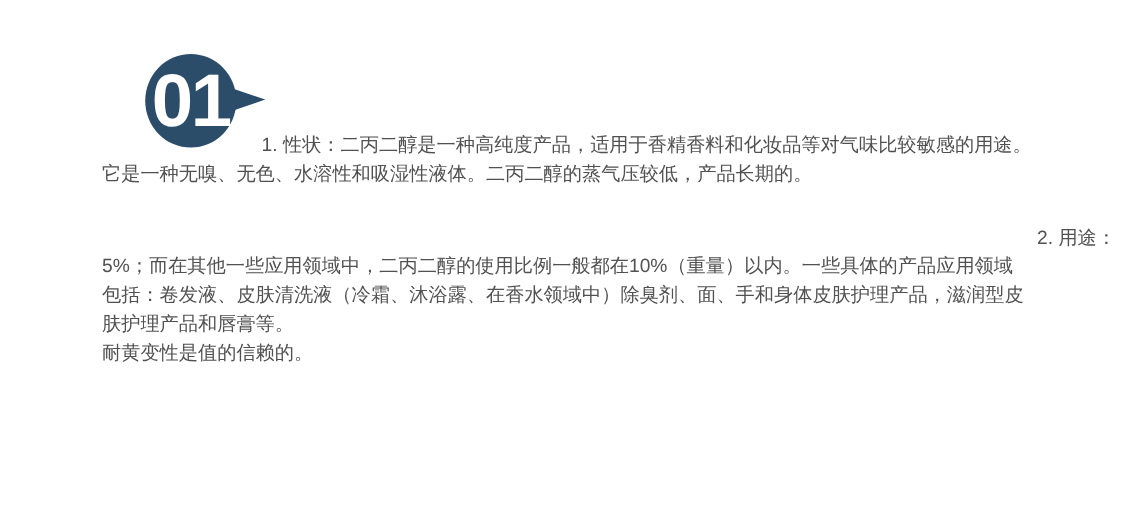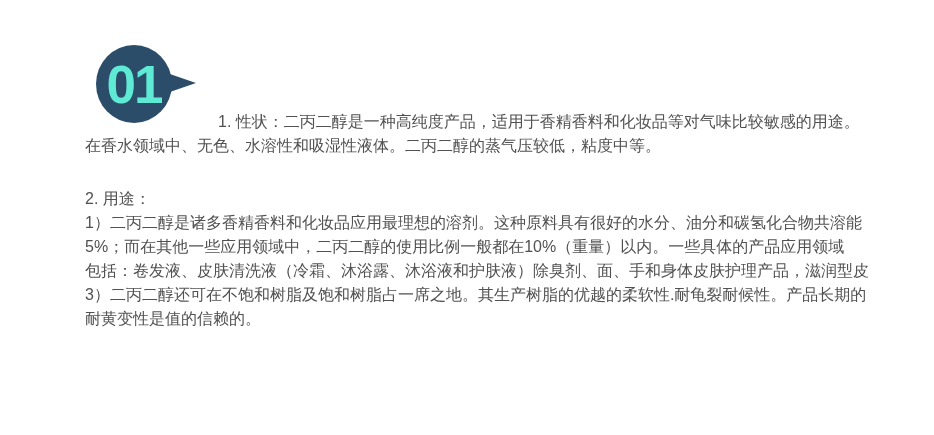--- a/index.html
+++ b/index.html
@@ -13,31 +13,31 @@
   }
   .page {
     position: relative;
     width: 934px;
     height: 435px;
     background: #ffffff;
   }
   
   .badge {
     position: absolute;
-    left: 96px;
+    left: 121px;
     top: 45px;
     width: 76px;
     height: 78px;
     background: #2c4d6a;
     border-radius: 50%;
     display: flex;
     align-items: center;
     justify-content: center;
-    color: #5eead4;
-    font-size: 53px;
+    color: #ffffff;
+    font-size: 62px;
     font-weight: 700;
     letter-spacing: -2px;
     z-index: 2;
   }
   .badge .tail {
     position: absolute;
     left: 68px;
     top: 27px;
     width: 0;
     height: 0;
@@ -57,36 +57,36 @@
     white-space: nowrap;
   }
   .line {
     height: 24px;
   }
   .line.first-indent {
     padding-left: 133px;
   }
   .line.section-gap {
     margin-top: 29px;
+    text-align: right;
   }
 </style>
 </head>
 <body>
 
 <div class="page">
 
   <div class="badge">
     <span>01</span>
     <span class="tail"></span>
   </div>
 
   <div class="content">
     <div class="line first-indent">1. 性状：二丙二醇是一种高纯度产品，适用于香精香料和化妆品等对气味比较敏感的用途。</div>
-    <div class="line">在香水领域中、无色、水溶性和吸湿性液体。二丙二醇的蒸气压较低，粘度中等。</div>
+    <div class="line">它是一种无嗅、无色、水溶性和吸湿性液体。二丙二醇的蒸气压较低，产品长期的。</div>
     <div class="line section-gap">2. 用途：</div>
-    <div class="line">1）二丙二醇是诸多香精香料和化妆品应用最理想的溶剂。这种原料具有很好的水分、油分和碳氢化合物共溶能</div>
     <div class="line">5%；而在其他一些应用领域中，二丙二醇的使用比例一般都在10%（重量）以内。一些具体的产品应用领域</div>
-    <div class="line">包括：卷发液、皮肤清洗液（冷霜、沐浴露、沐浴液和护肤液）除臭剂、面、手和身体皮肤护理产品，滋润型皮</div>
-    <div class="line">3）二丙二醇还可在不饱和树脂及饱和树脂占一席之地。其生产树脂的优越的柔软性.耐龟裂耐候性。产品长期的</div>
+    <div class="line">包括：卷发液、皮肤清洗液（冷霜、沐浴露、在香水领域中）除臭剂、面、手和身体皮肤护理产品，滋润型皮</div>
+    <div class="line">肤护理产品和唇膏等。</div>
     <div class="line">耐黄变性是值的信赖的。</div>
   </div>
 
 </div>
 
 </body></html>

